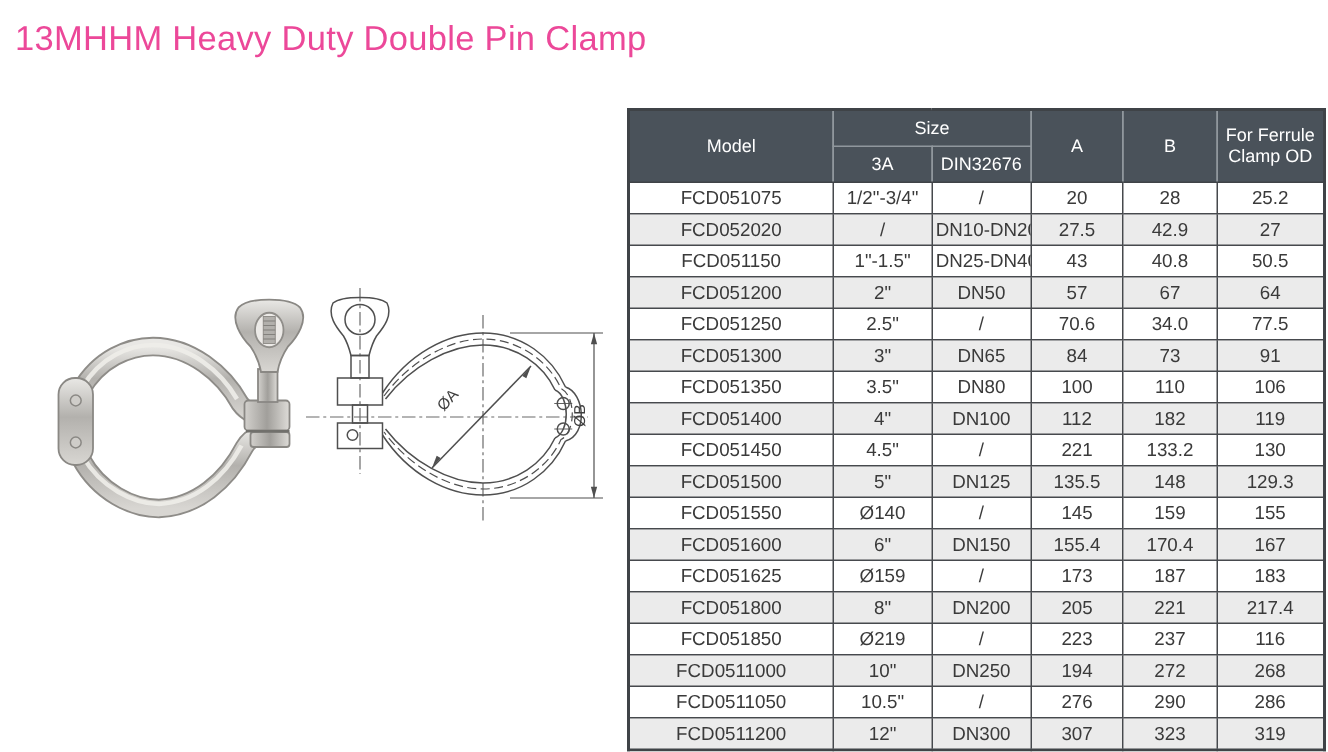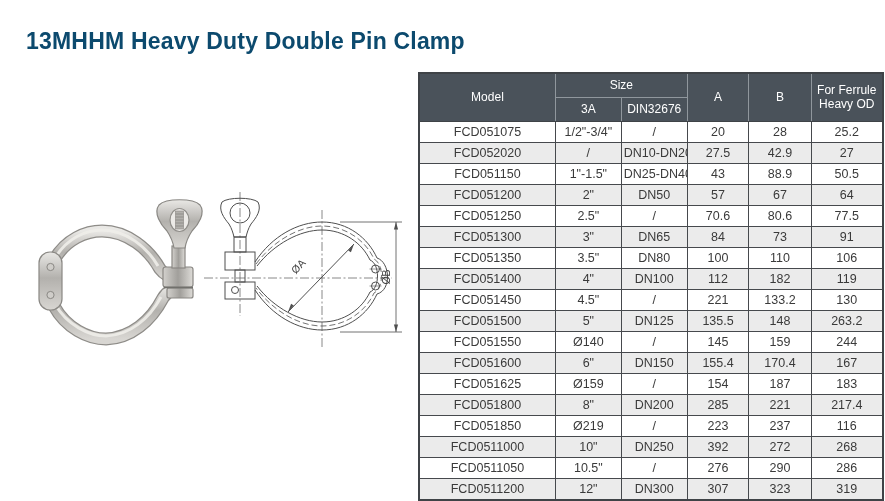--- a/index.html
+++ b/index.html
@@ -1,22 +1,22 @@
 <!DOCTYPE html>
 <html><head>
 <meta charset="utf-8">
 <style>
   html,body{margin:0;padding:0;}
   body{
     width:885px;height:501px;position:relative;background:#ffffff;
     font-family:"Liberation Sans",sans-serif;overflow:hidden;
   }
   .page-title{
-    position:absolute;left:10px;top:12px;margin:16px;
-    font-size:23px;font-weight:700;color:#0c4a6e;letter-spacing:.2px;
+    position:absolute;left:10px;top:12px;margin:0;
+    font-size:23px;font-weight:400;color:#ec4899;letter-spacing:.2px;
     font-family:"Liberation Sans",sans-serif;
   }
   .photo-wrap{position:absolute;left:26px;top:190px;width:190px;height:160px;}
   .drawing-wrap{position:absolute;left:194px;top:186px;width:214px;height:170px;}
 
   table.spec{
     position:absolute;left:418px;top:72px;width:466px;
     border-collapse:collapse;table-layout:fixed;
     border:2px solid #3f4347;
     font-size:12.5px;color:#3a3a3a;
@@ -144,21 +144,21 @@
     <col style="width:13.3%">
       <col style="width:13.4%">
       <col style="width:15.5%">
   </colgroup>
   <thead>
     <tr>
       <th rowspan="2" class="dark-bottom">Model</th>
       <th colspan="2">Size</th>
       <th rowspan="2" class="dark-bottom">A</th>
       <th rowspan="2" class="dark-bottom">B</th>
-      <th rowspan="2" class="dark-bottom">For Ferrule Heavy OD</th>
+      <th rowspan="2" class="dark-bottom">For Ferrule Clamp OD</th>
     </tr>
     <tr>
       <th class="dark-bottom">3A</th>
       <th class="dark-bottom">DIN32676</th>
     </tr>
   </thead>
   <tbody>
       <tr>
         <td>FCD051075</td>
         <td>1/2"-3/4"</td>
@@ -173,37 +173,37 @@
         <td>DN10-DN20</td>
         <td>27.5</td>
         <td>42.9</td>
         <td>27</td>
       </tr>
       <tr>
         <td>FCD051150</td>
         <td>1"-1.5"</td>
         <td>DN25-DN40</td>
         <td>43</td>
-        <td>88.9</td>
+        <td>40.8</td>
         <td>50.5</td>
       </tr>
       <tr>
         <td>FCD051200</td>
         <td>2"</td>
         <td>DN50</td>
         <td>57</td>
         <td>67</td>
         <td>64</td>
       </tr>
       <tr>
         <td>FCD051250</td>
         <td>2.5"</td>
         <td>/</td>
         <td>70.6</td>
-        <td>80.6</td>
+        <td>34.0</td>
         <td>77.5</td>
       </tr>
       <tr>
         <td>FCD051300</td>
         <td>3"</td>
         <td>DN65</td>
         <td>84</td>
         <td>73</td>
         <td>91</td>
       </tr>
@@ -230,67 +230,67 @@
         <td>221</td>
         <td>133.2</td>
         <td>130</td>
       </tr>
       <tr>
         <td>FCD051500</td>
         <td>5"</td>
         <td>DN125</td>
         <td>135.5</td>
         <td>148</td>
-        <td>263.2</td>
+        <td>129.3</td>
       </tr>
       <tr>
         <td>FCD051550</td>
         <td>Ø140</td>
         <td>/</td>
         <td>145</td>
         <td>159</td>
-        <td>244</td>
+        <td>155</td>
       </tr>
       <tr>
         <td>FCD051600</td>
         <td>6"</td>
         <td>DN150</td>
         <td>155.4</td>
         <td>170.4</td>
         <td>167</td>
       </tr>
       <tr>
         <td>FCD051625</td>
         <td>Ø159</td>
         <td>/</td>
-        <td>154</td>
+        <td>173</td>
         <td>187</td>
         <td>183</td>
       </tr>
       <tr>
         <td>FCD051800</td>
         <td>8"</td>
         <td>DN200</td>
-        <td>285</td>
+        <td>205</td>
         <td>221</td>
         <td>217.4</td>
       </tr>
       <tr>
         <td>FCD051850</td>
         <td>Ø219</td>
         <td>/</td>
         <td>223</td>
         <td>237</td>
         <td>116</td>
       </tr>
       <tr>
         <td>FCD0511000</td>
         <td>10"</td>
         <td>DN250</td>
-        <td>392</td>
+        <td>194</td>
         <td>272</td>
         <td>268</td>
       </tr>
       <tr>
         <td>FCD0511050</td>
         <td>10.5"</td>
         <td>/</td>
         <td>276</td>
         <td>290</td>
         <td>286</td>

